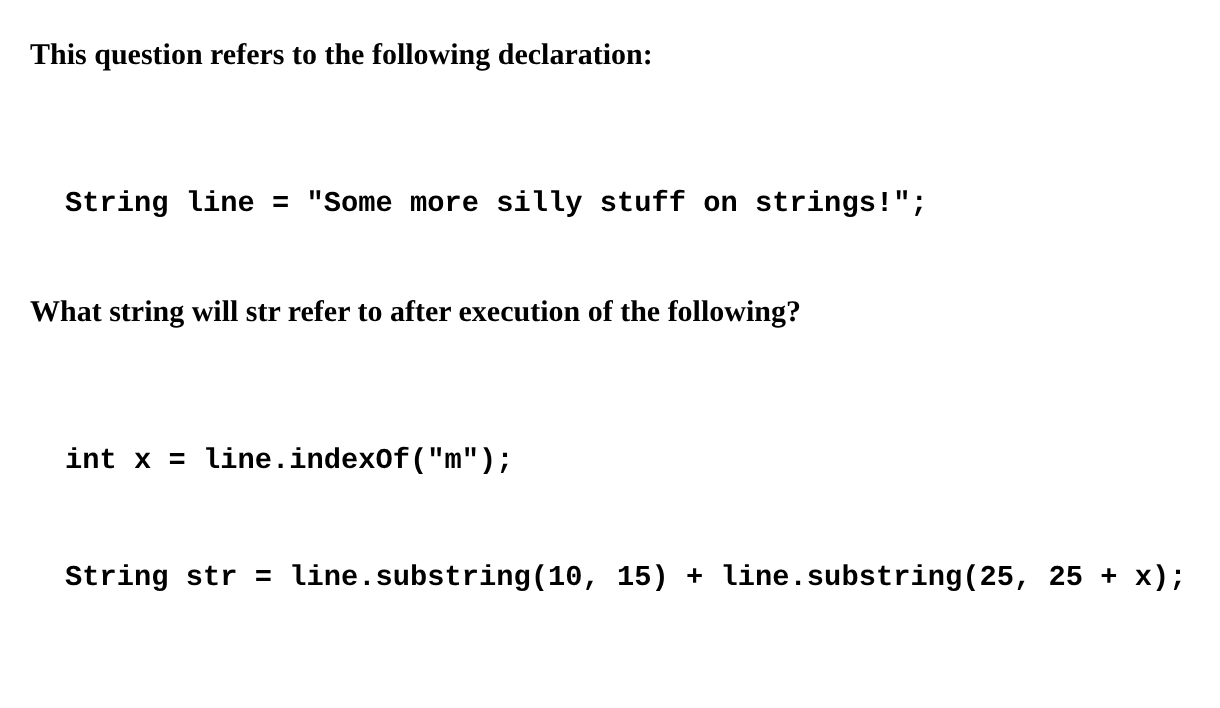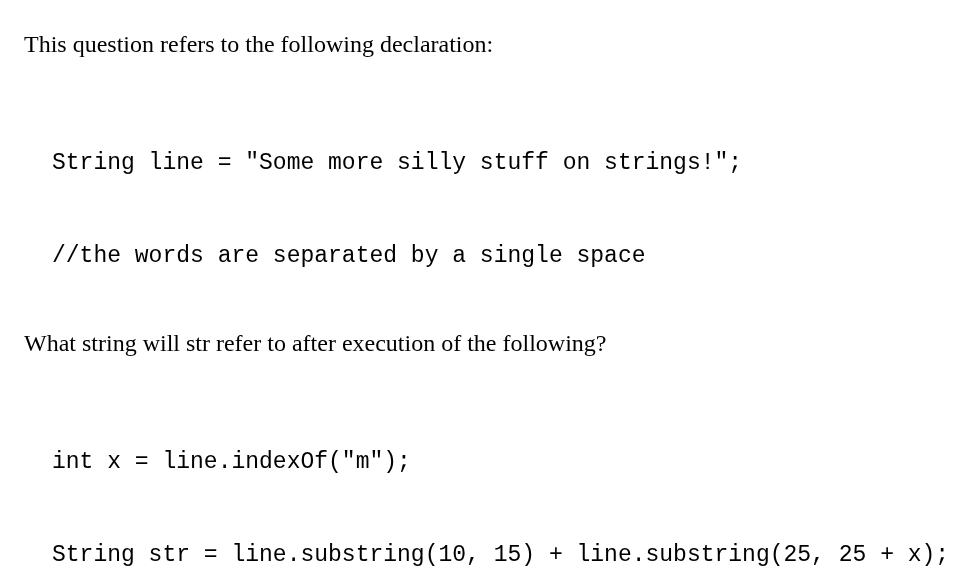--- a/index.html
+++ b/index.html
@@ -1,18 +1,19 @@
 <!DOCTYPE html>
 <html><head>
   <meta charset="utf-8">
   <style>
     * {
       margin: 0;
       padding: 0;
       box-sizing: border-box;
+      font-weight: bold;
     }
     body {
       background: #ffffff;
       font-family: Georgia, 'Times New Roman', serif;
       color: #000000;
       padding: 28px 24px;
       width: 976px;
       height: 566px;
     }
     .prose {
@@ -41,21 +42,20 @@
       margin-bottom: 24px;
     }
   </style>
 </head>
 <body>
 
 <div class="prose intro">This question refers to the following declaration:</div>
 
 <div class="code code-block-1">
   <div>String line = "Some more silly stuff on strings!";</div>
-  <div>//the words are separated by a single space</div>
 </div>
 
 <div class="prose question">What string will str refer to after execution of the following?</div>
 
 <div class="code code-block-2">
   <div>int x = line.indexOf("m");</div>
   <div>String str = line.substring(10, 15) + line.substring(25, 25 + x);</div>
 </div>
 
 </body></html>

